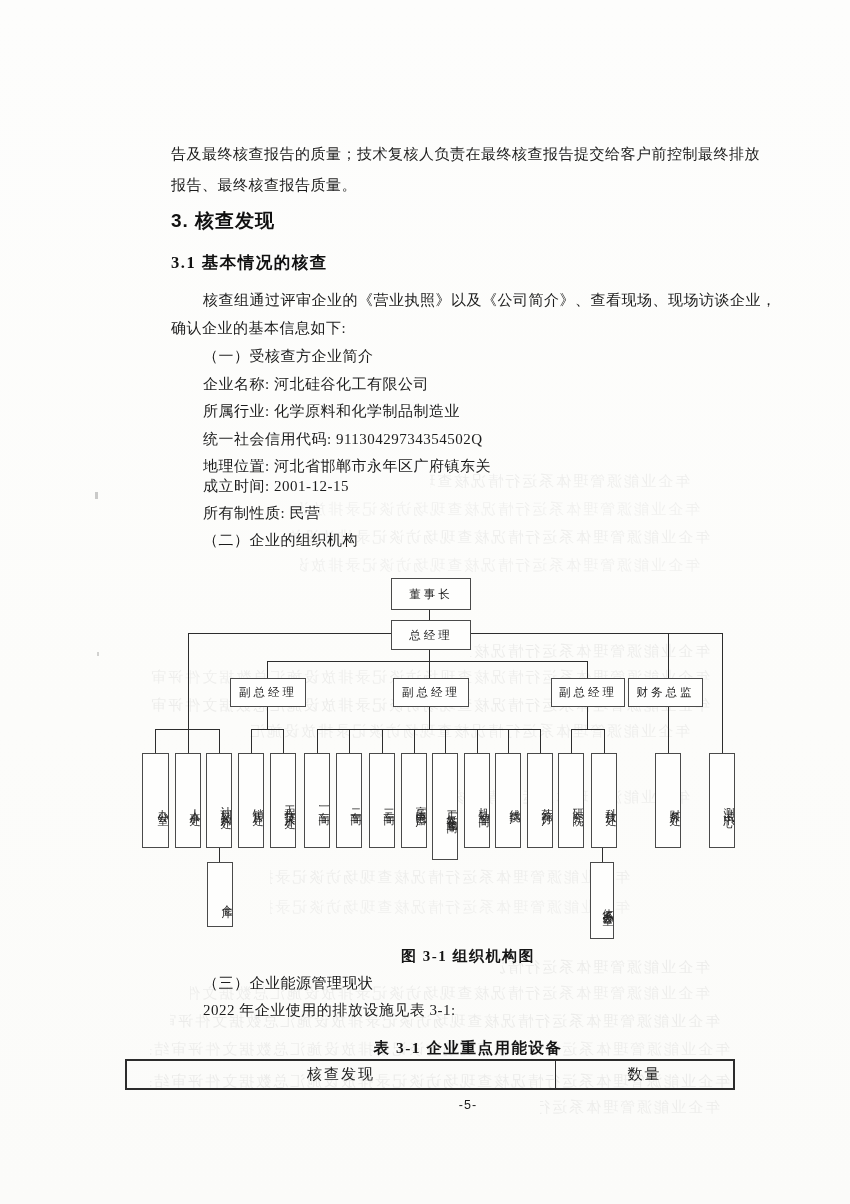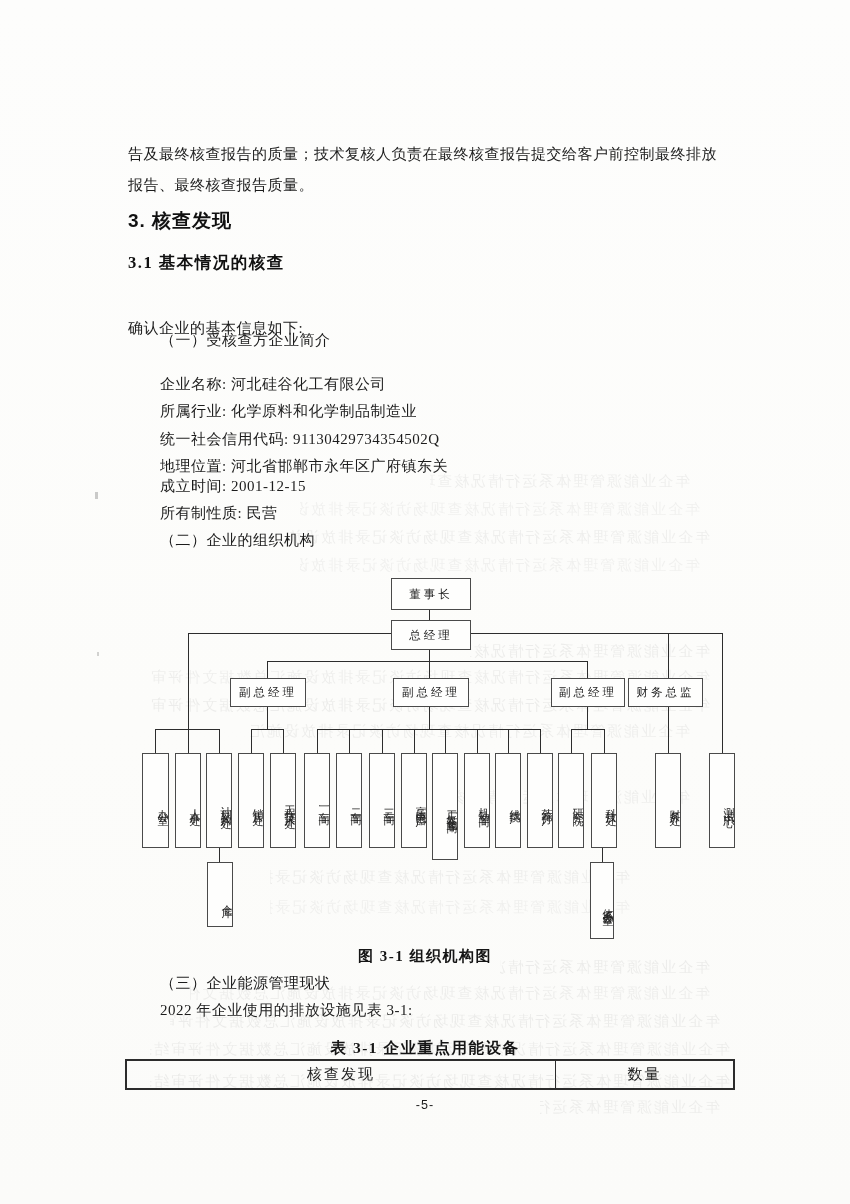--- a/index.html
+++ b/index.html
@@ -2,21 +2,21 @@
 <html><head>
 <meta charset="utf-8">
 <style>
   html,body{margin:0;padding:0;background:#e9e9e9;}
   .page{
     position:relative;width:850px;height:1204px;margin:0 auto;
     background:linear-gradient(180deg,#fdfdfc 0%,#fcfcfa 60%,#fbfbf9 100%);
     font-family:"Liberation Serif","DejaVu Serif",serif;
     color:#1c1c1c;overflow:hidden;
   }
-  .txt{position:absolute;white-space:nowrap;z-index:4;font-size:15px;letter-spacing:0.5px;}
+  .txt{position:absolute;white-space:nowrap;z-index:4;font-size:15px;letter-spacing:0.5px;margin-left:43px;}
   .h1{font-family:"Liberation Sans","DejaVu Sans",sans-serif;font-weight:700;font-size:19px;letter-spacing:1px;color:#111;}
   .h2{font-weight:700;font-size:16.5px;letter-spacing:1.5px;color:#111;}
   .bold{font-weight:700;color:#151515;}
   .center{left:0;width:850px;text-align:center;}
   .footer{font-size:12.5px;letter-spacing:1px;font-family:"Liberation Sans","DejaVu Sans",sans-serif;}
   
   .ln{position:absolute;background:#2d2d2d;z-index:2;}
   .hbox{
     position:absolute;border:1px solid #4a4a4a;background:#fefefd;z-index:3;
     display:flex;align-items:center;justify-content:center;
@@ -67,22 +67,23 @@
   <div class="g" style="left:540px;top:1098px;width:180px;opacity:.07">年企业能源管理体系运行情况核查现场访谈记录排放设施汇总数据文件评审结果说明报告数据质量控制计划内容</div>
   <div class="speck" style="left:95px;top:492px;width:3px;height:7px;opacity:.3"></div>
   <div class="speck" style="left:97px;top:652px;width:2px;height:4px;opacity:.25"></div>
 
   <div class="txt" style="left:128px;top:145px">告及最终核查报告的质量；技术复核人负责在最终核查报告提交给客户前控制最终排放</div>
   <div class="txt" style="left:128px;top:176px">报告、最终核查报告质量。</div>
 
   <div class="txt h1" style="left:128px;top:208px">3. 核查发现</div>
   <div class="txt h2" style="left:128px;top:252px">3.1 基本情况的核查</div>
 
+  <div class="txt" style="left:160px;top:291px">核查组通过评审企业的《营业执照》以及《公司简介》、查看现场、现场访谈企业，</div>
   <div class="txt" style="left:128px;top:319px">确认企业的基本信息如下:</div>
-  <div class="txt" style="left:160px;top:331px">（一）受核查方企业简介</div>
+  <div class="txt" style="left:160px;top:347px">（一）受核查方企业简介</div>
   <div class="txt" style="left:160px;top:402px">所属行业: 化学原料和化学制品制造业</div>
   <div class="txt" style="left:160px;top:375px">企业名称: 河北硅谷化工有限公司</div>
   <div class="txt" style="left:160px;top:430px">统一社会信用代码: 91130429734354502Q</div>
   <div class="txt" style="left:160px;top:457px">地理位置: 河北省邯郸市永年区广府镇东关</div>
   <div class="txt" style="left:160px;top:477px">成立时间: 2001-12-15</div>
   <div class="txt" style="left:160px;top:504px">所有制性质: 民营</div>
   <div class="txt" style="left:160px;top:531px">（二）企业的组织机构</div>
 
   <div class="ln" style="left:429px;top:608px;width:1px;height:12px"></div>
   <div class="ln" style="left:188px;top:633px;width:534px;height:1px"></div>

